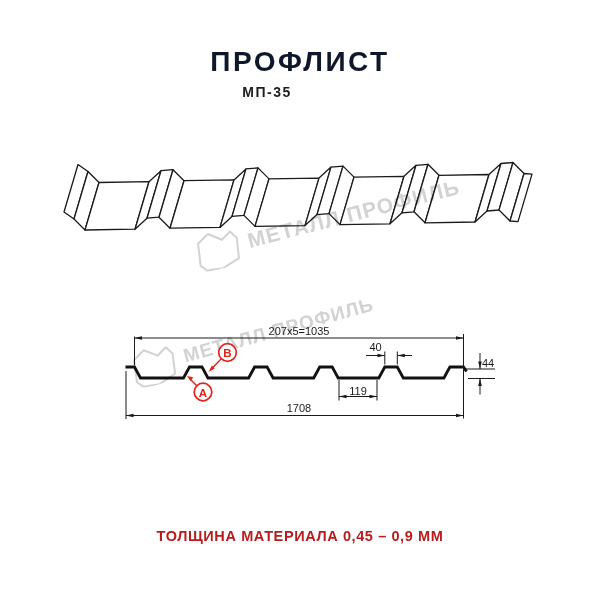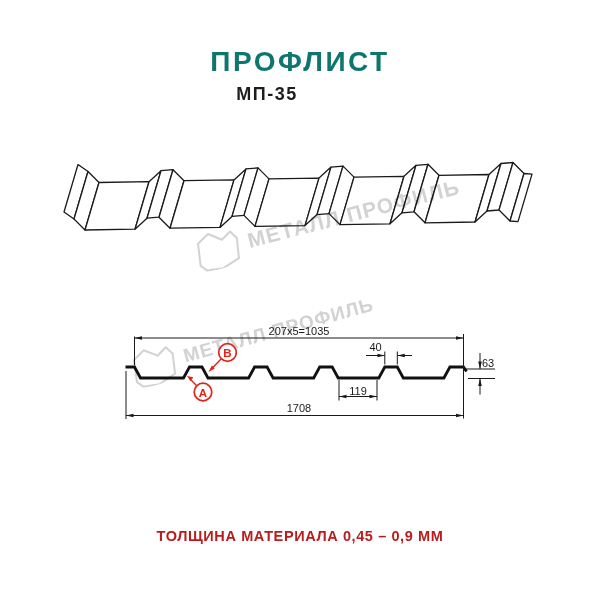--- a/index.html
+++ b/index.html
@@ -1,22 +1,22 @@
 <!DOCTYPE html>
 <html><head>
 <meta charset="utf-8">
 <style>
   html,body{margin:0;padding:0;}
   body{width:600px;height:600px;background:#ffffff;position:relative;overflow:hidden;
        font-family:"Liberation Sans", sans-serif;}
   .abs{position:absolute;}
   .title{left:0;top:46px;width:600px;text-align:center;
-         font-size:28px;font-weight:700;letter-spacing:2.5px;color:#0f766e;}
+         font-size:28px;font-weight:700;letter-spacing:2.5px;color:#0f172a;}
   .subtitle{left:0;top:84px;width:534px;text-align:center;
-         font-size:18px;font-weight:700;letter-spacing:1.5px;color:#1d1d1b;}
+         font-size:14px;font-weight:700;letter-spacing:1.5px;color:#1d1d1b;}
   .footer{left:0;top:528px;width:600px;text-align:center;
          font-size:14.5px;font-weight:700;letter-spacing:0.6px;color:#b91c1c;}
   svg.layer{position:absolute;left:0;top:0;width:600px;height:600px;}
   .wm{position:absolute;display:flex;align-items:center;gap:7px;
       mix-blend-mode:multiply;pointer-events:none;}
   .wm-text{font-weight:700;color:#d2d2d2;white-space:nowrap;}
   #wm1{left:194px;top:229px;transform:rotate(-14.5deg);transform-origin:24px 20px;}
   #wm1 .wm-text{font-size:21px;letter-spacing:1.2px;}
   #wm2{left:130px;top:345px;transform:rotate(-15.5deg);transform-origin:24px 20px;}
   #wm2 .wm-text{font-size:19px;letter-spacing:1px;}
@@ -129,15 +129,15 @@
   <g>
     <circle cx="203" cy="392" r="8.8" fill="#ffffff" stroke="#e2231a" stroke-width="1.7"></circle>
     <text x="203" y="392.7" text-anchor="middle" dominant-baseline="central" font-family="Liberation Sans, sans-serif" font-size="11.5" font-weight="700" fill="#e2231a">А</text>
   </g>
 </svg>
 
 <span class="dim z-top" style="left:239px;top:324.5px;width:120px;">207x5=1035</span>
 <span class="dim z-top" style="left:259px;top:402px;width:80px;">1708</span>
 <span class="dim z-top" style="left:328px;top:384.5px;width:60px;">119</span>
 <span class="dim z-top" style="left:360px;top:341px;width:31px;">40</span>
-<span class="dim z-top" style="left:482px;top:356.5px;width:20px;text-align:left;">63</span>
+<span class="dim z-top" style="left:482px;top:356.5px;width:20px;text-align:left;">44</span>
 
 <div class="abs footer z-top">ТОЛЩИНА МАТЕРИАЛА 0,45 – 0,9 ММ</div>
 
 </body></html>

